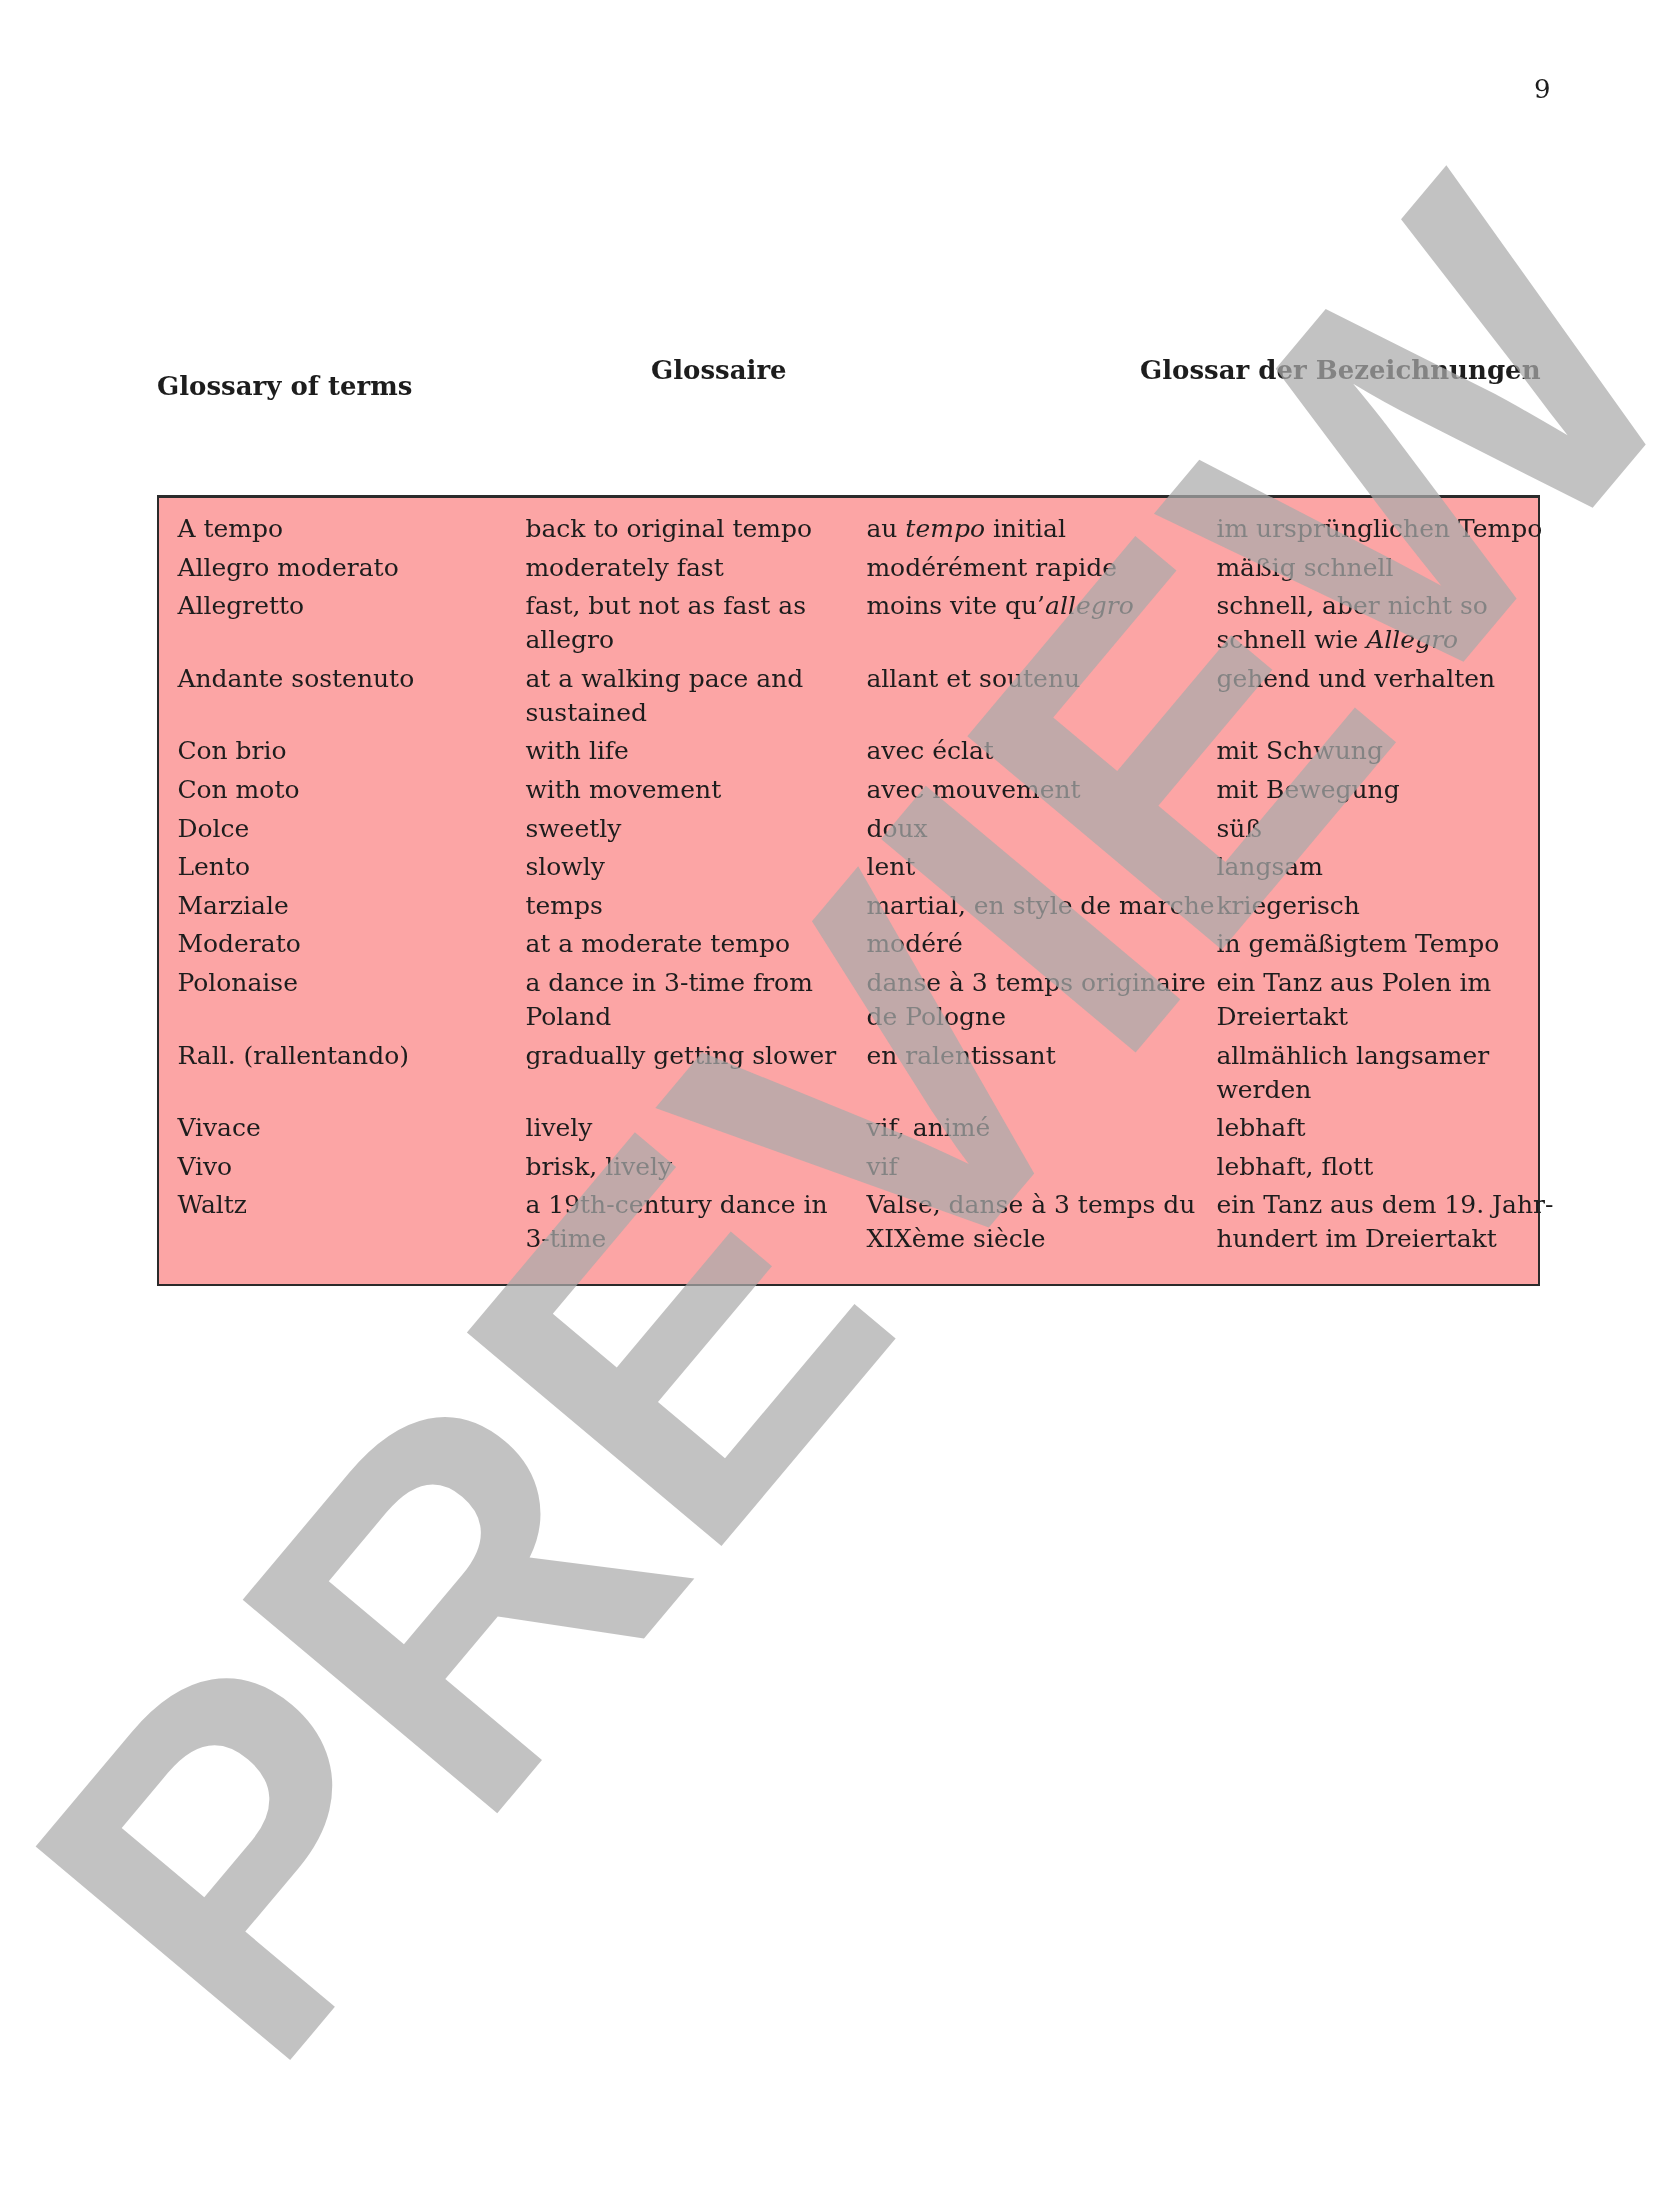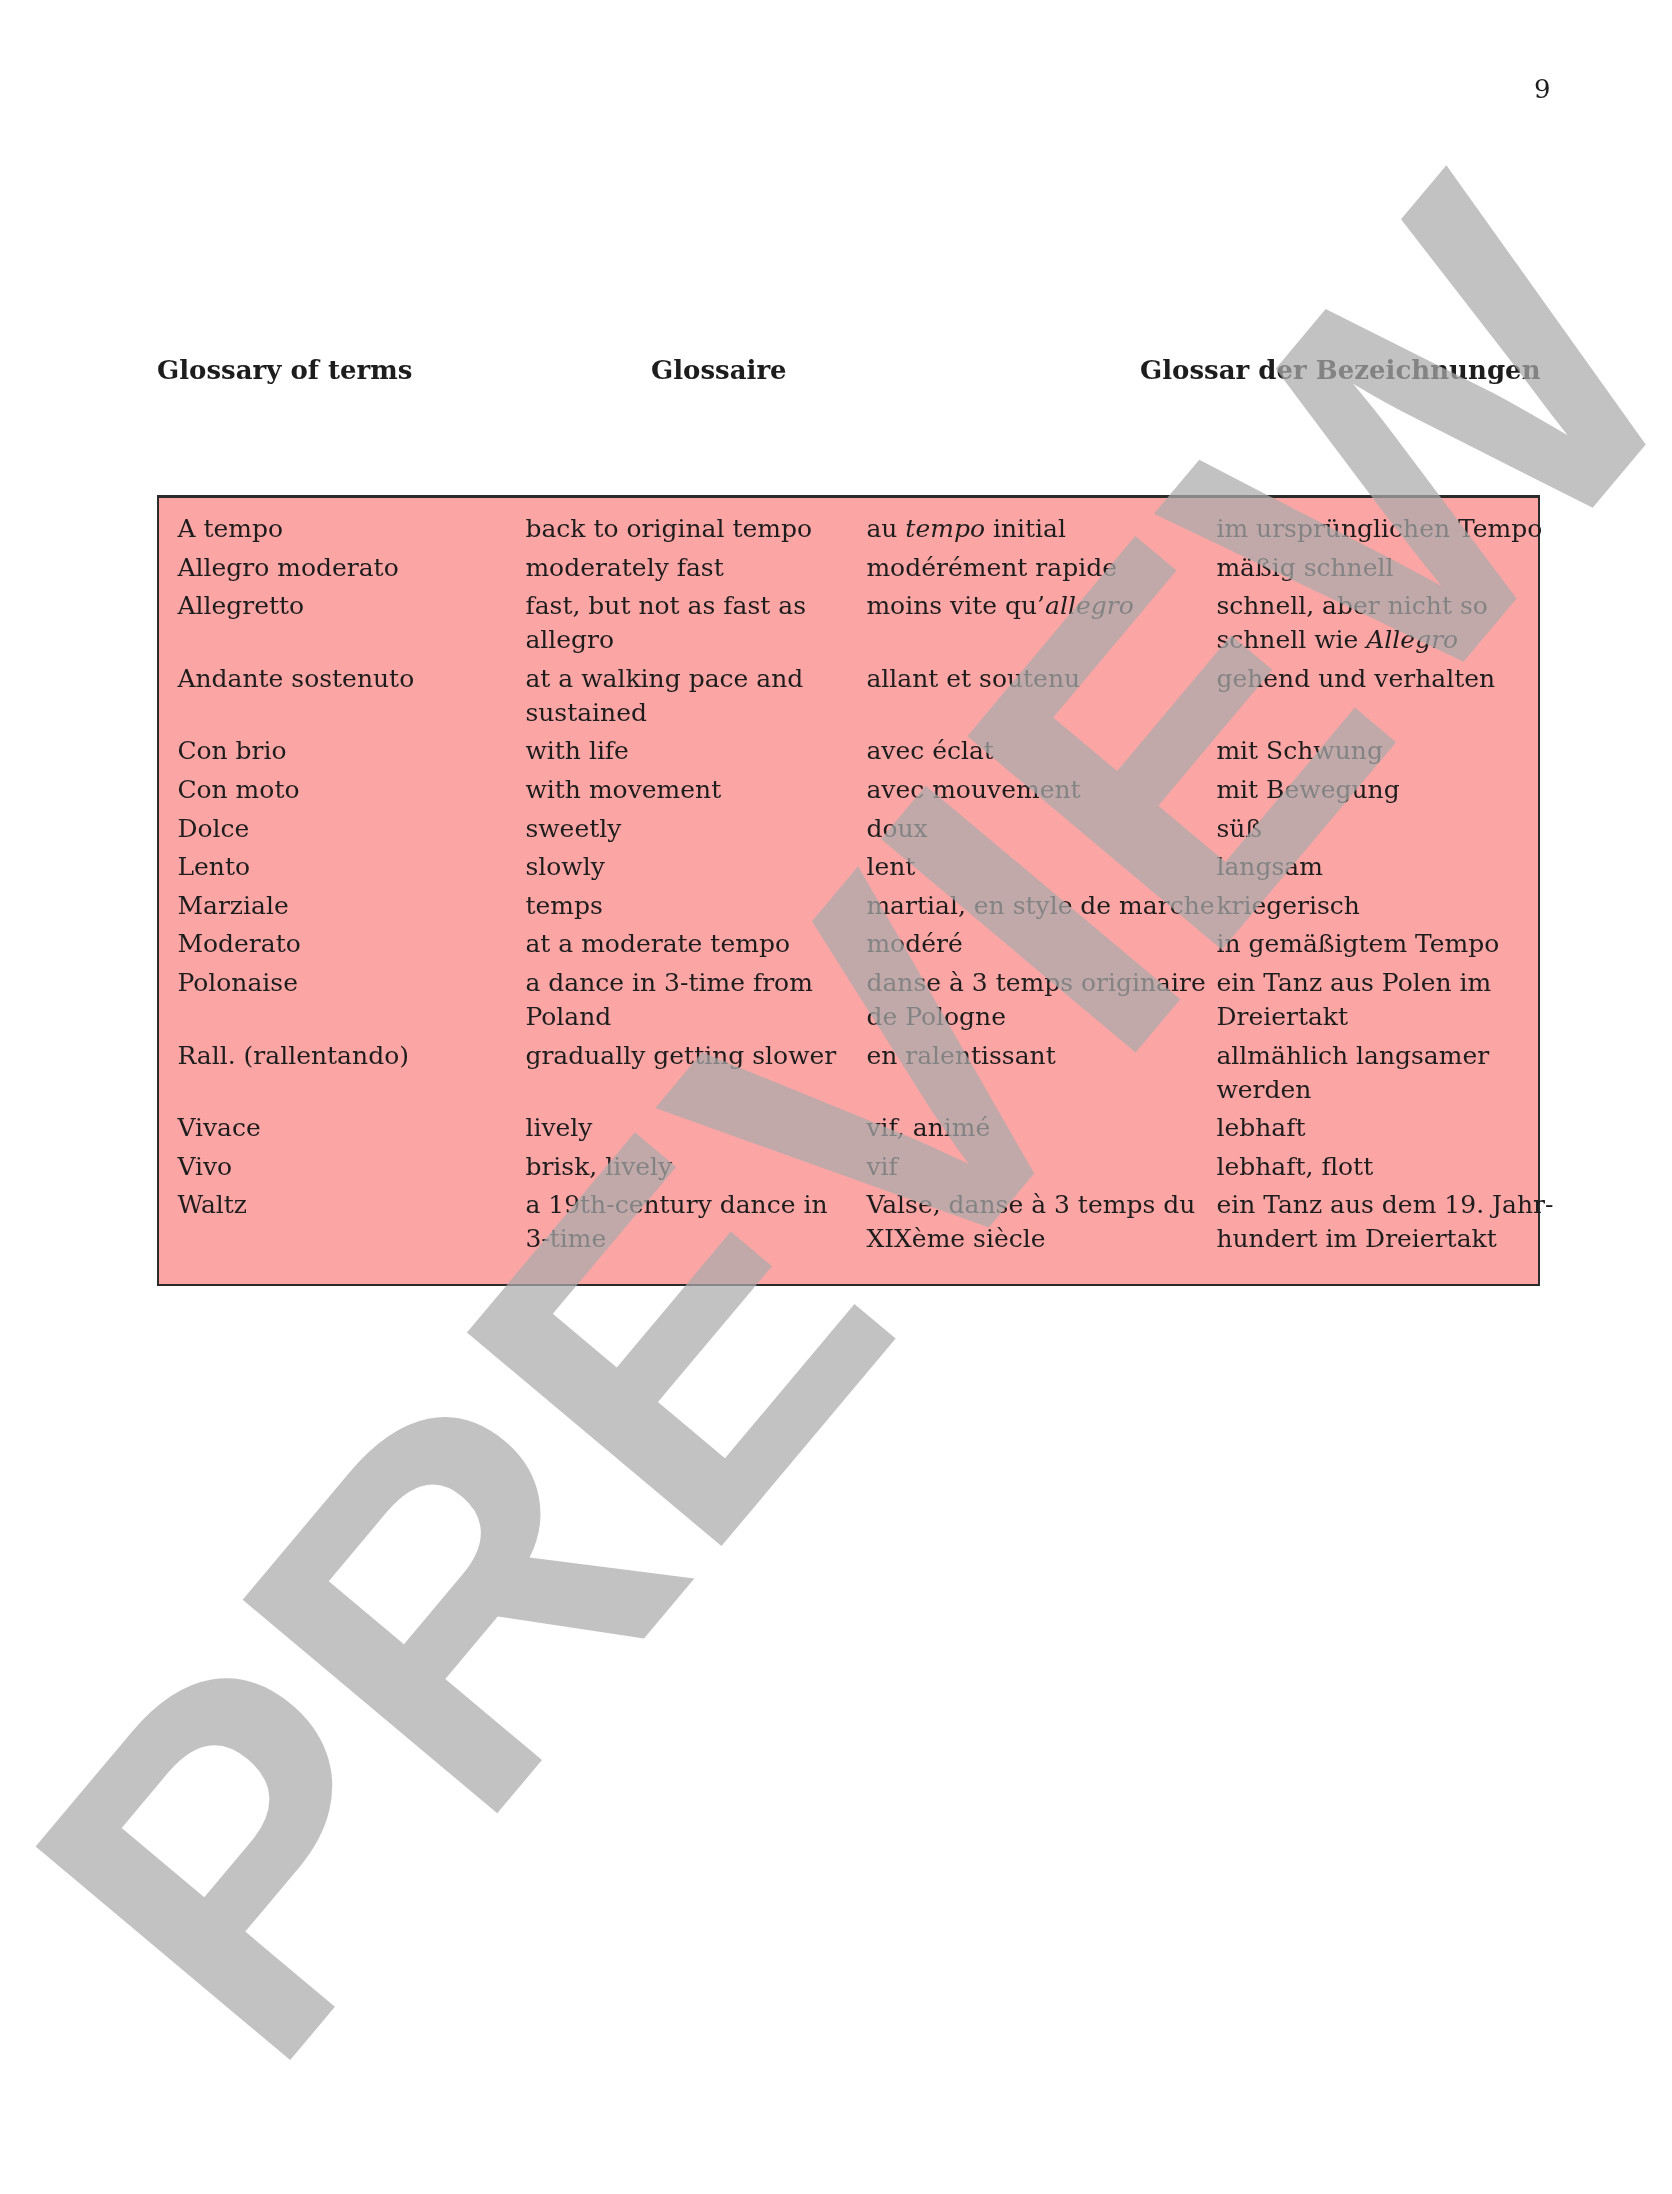--- a/index.html
+++ b/index.html
@@ -19,21 +19,21 @@
     font-size: 26px;
     line-height: 31px;
   }
   .col-header {
     position: absolute;
     top: 355px;
     font-size: 26px;
     font-weight: bold;
     white-space: nowrap;
   }
-  .col-header.en { left: 157px; }
+  .col-header.en { left: 157px; margin-top: 16px; }
   .col-header.fr { left: 651px; }
   .col-header.de { left: 1140px; }
   .glossary-table {
     position: absolute;
     left: 157px;
     top: 463px;
     width: 1383px;
     height: 791px;
     box-sizing: border-box;
     background: #fca5a5;

